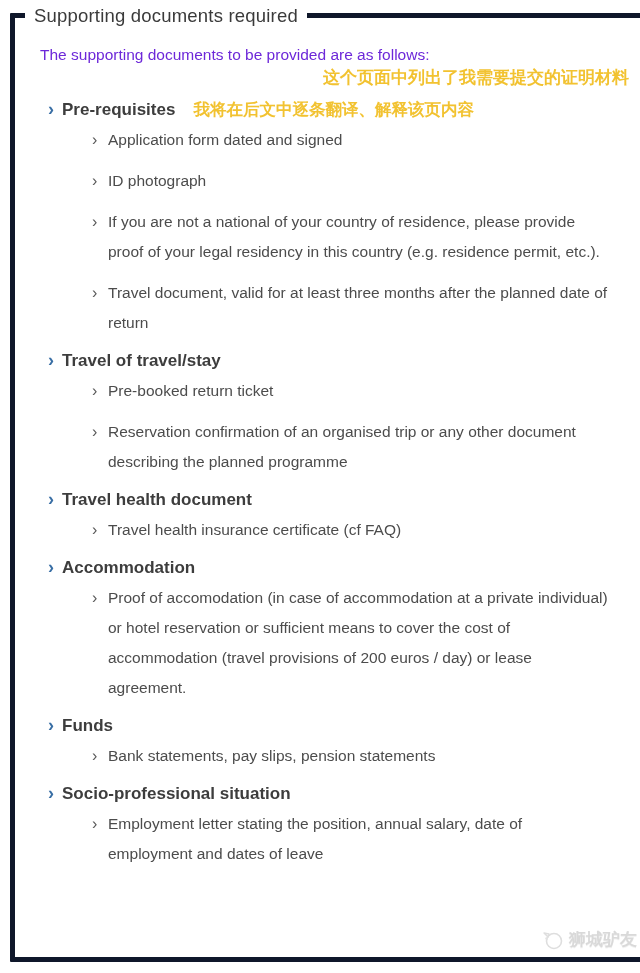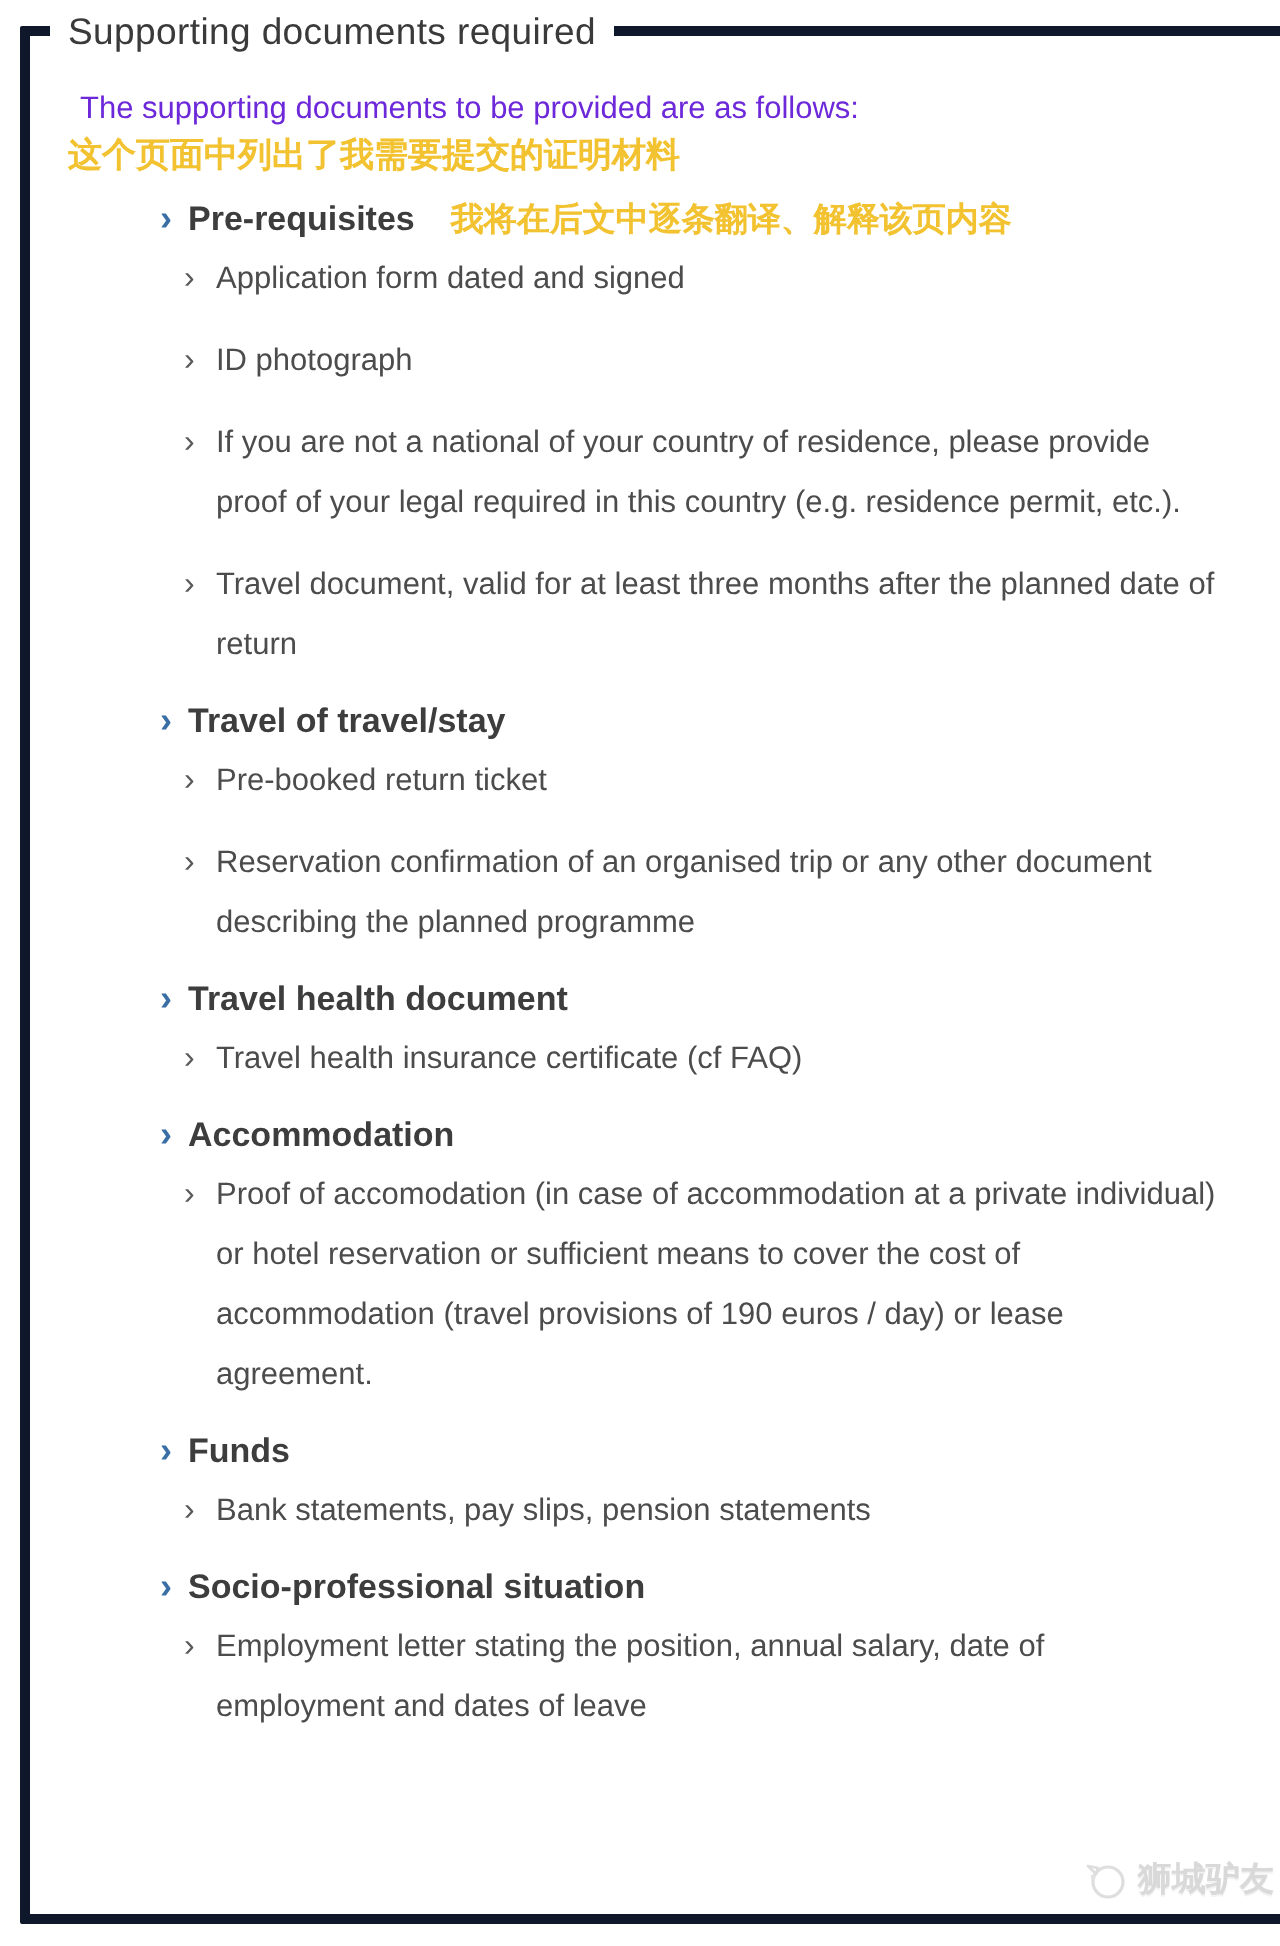--- a/index.html
+++ b/index.html
@@ -35,23 +35,24 @@
     font-size: 15.5px;
     color: #6d28d9;
     line-height: 19px;
   }
   .cn-line {
     font-size: 17px;
     font-weight: 700;
     color: #f2c230;
     line-height: 22px;
     margin: 3px 0 8px -6px;
+    text-align: right;
   }
   .sec-heading {
-    margin: 9px 0 4px 40px;
+    margin: 9px 0 4px 8px;
     font-size: 17px;
     font-weight: 700;
     color: #3d3d3d;
     line-height: 22px;
     white-space: nowrap;
   }
   .chev {
     display: inline-block;
     font-weight: 700;
     margin-right: 8px;
@@ -109,21 +110,21 @@
     <div class="sec-heading">
       <span class="chev chev-blue">›</span><span>Pre-requisites</span><span class="cn-inline">我将在后文中逐条翻译、解释该页内容</span>
     </div>
     <div class="item">
       <span class="chev chev-gray">›</span><span>Application form dated and signed</span>
     </div>
     <div class="item">
       <span class="chev chev-gray">›</span><span>ID photograph</span>
     </div>
     <div class="item">
-      <span class="chev chev-gray">›</span><span>If you are not a national of your country of residence, please provide proof of your legal required in this country (e.g. residence permit, etc.).</span>
+      <span class="chev chev-gray">›</span><span>If you are not a national of your country of residence, please provide proof of your legal residency in this country (e.g. residence permit, etc.).</span>
     </div>
     <div class="item">
       <span class="chev chev-gray">›</span><span>Travel document, valid for at least three months after the planned date of return</span>
     </div>
 
     <div class="sec-heading">
       <span class="chev chev-blue">›</span><span>Travel of travel/stay</span>
     </div>
     <div class="item">
       <span class="chev chev-gray">›</span><span>Pre-booked return ticket</span>
@@ -136,21 +137,21 @@
       <span class="chev chev-blue">›</span><span>Travel health document</span>
     </div>
     <div class="item">
       <span class="chev chev-gray">›</span><span>Travel health insurance certificate (cf FAQ)</span>
     </div>
 
     <div class="sec-heading">
       <span class="chev chev-blue">›</span><span>Accommodation</span>
     </div>
     <div class="item">
-      <span class="chev chev-gray">›</span><span>Proof of accomodation (in case of accommodation at a private individual) or hotel reservation or sufficient means to cover the cost of accommodation (travel provisions of 190 euros / day) or lease agreement.</span>
+      <span class="chev chev-gray">›</span><span>Proof of accomodation (in case of accommodation at a private individual) or hotel reservation or sufficient means to cover the cost of accommodation (travel provisions of 200 euros / day) or lease agreement.</span>
     </div>
 
     <div class="sec-heading">
       <span class="chev chev-blue">›</span><span>Funds</span>
     </div>
     <div class="item">
       <span class="chev chev-gray">›</span><span>Bank statements, pay slips, pension statements</span>
     </div>
 
     <div class="sec-heading">

